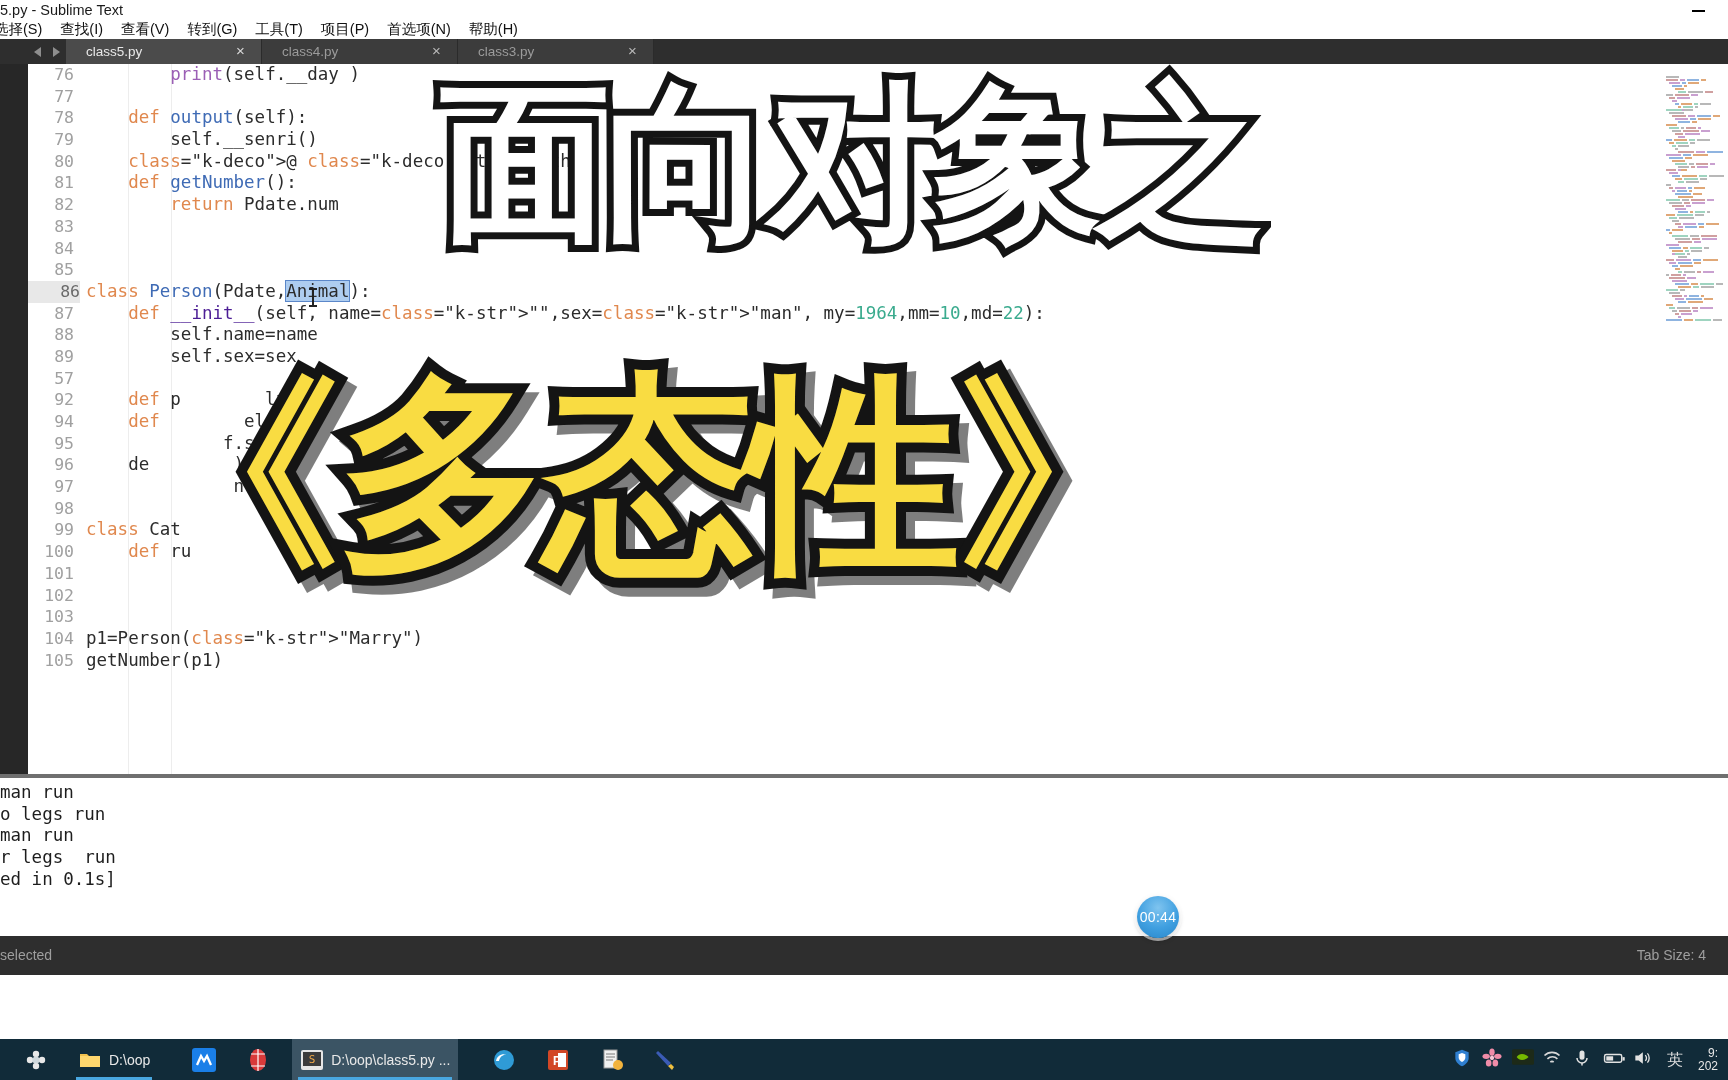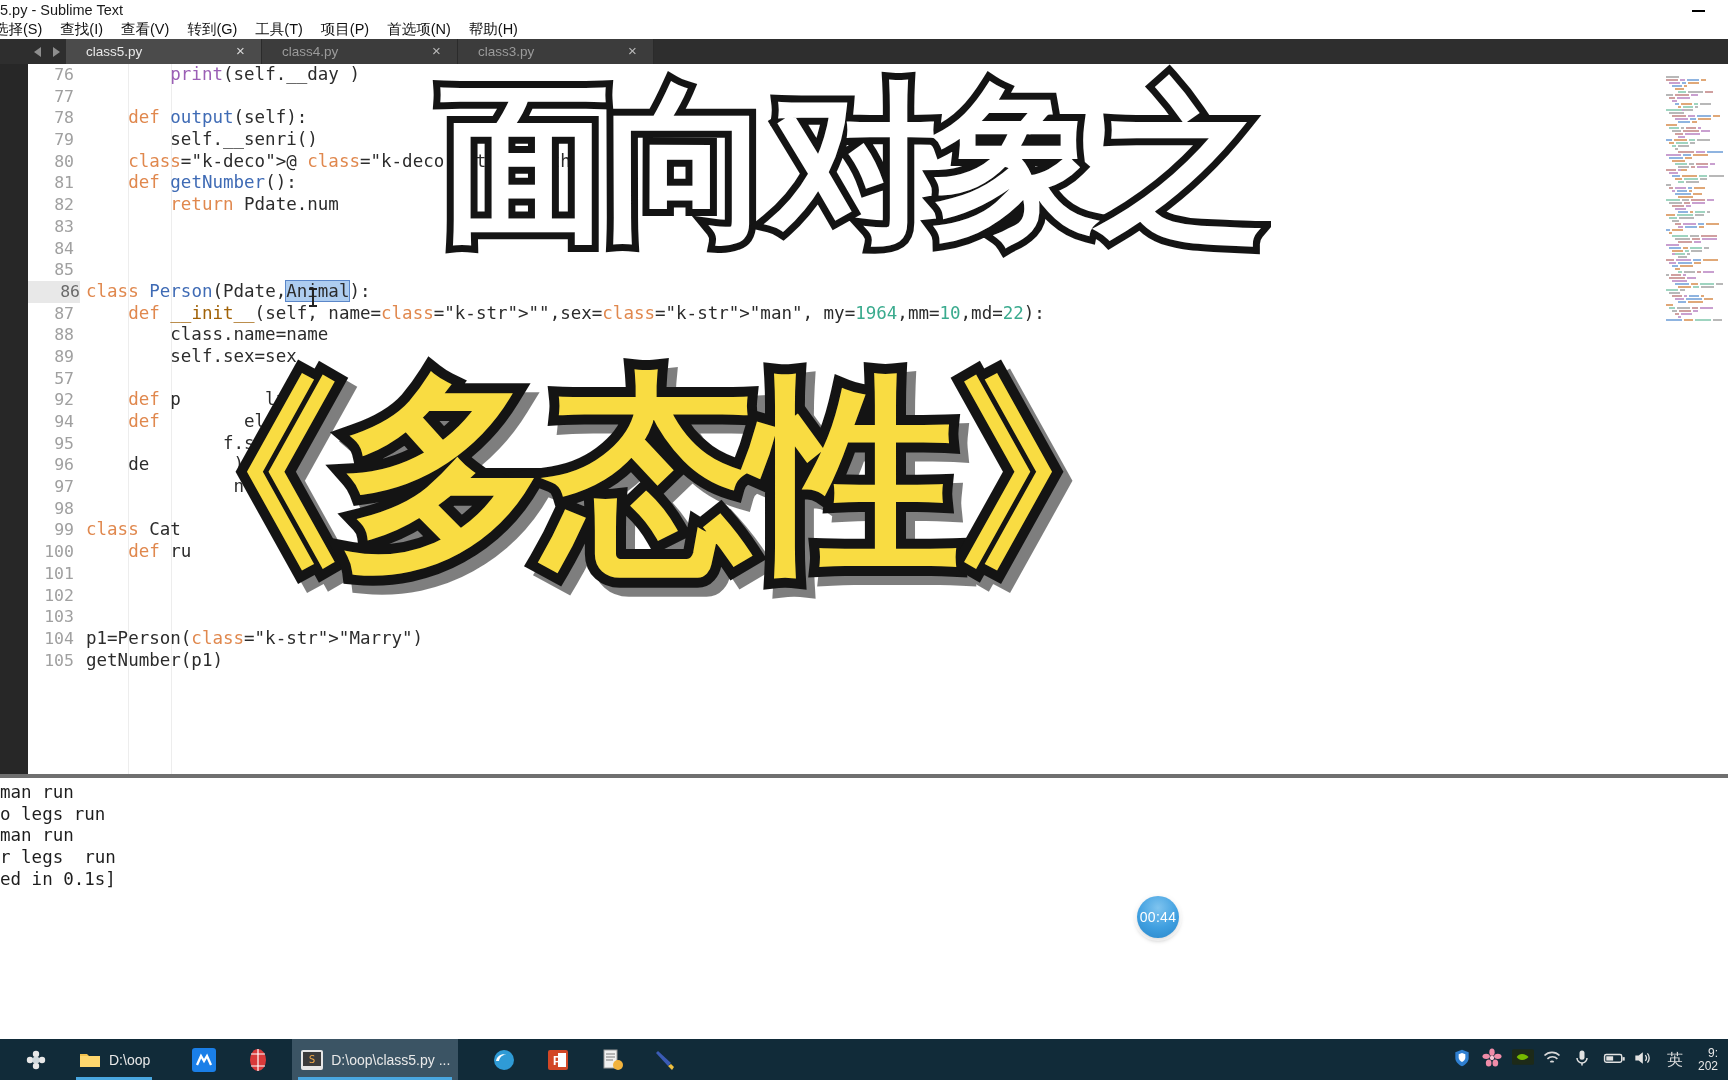--- a/index.html
+++ b/index.html
@@ -107,21 +107,21 @@
   .indent-guide {
     position: absolute; top: 0; width: 1px; height: 100%;
     background: #ededed;
   }
 
   
   .k-class   { color: #e0884e; }
   .k-name    { color: #3f6bb5; }        
   .k-fn      { color: #9b5fb5; }        
   .k-num     { color: #3aab8e; }
-  .k-dunder  { color: #a16207; }
+  .k-dunder  { color: #4c1d95; }
   .sel-box {
     background: #aecdf0; outline: 1px solid #5b87c9;
   }
 
   
   .ibeam {
     position: absolute; width: 2px; height: 17px; background: #222;
   }
   .ibeam::before, .ibeam::after {
     content: ""; position: absolute; left: -3px; width: 8px; height: 2px; background: #222;
@@ -260,21 +260,21 @@
           <div class="cl"><span class="ln">78</span><span class="src">    <span class="k-class">def</span> <span class="k-name">output</span>(self):</span></div>
           <div class="cl"><span class="ln">79</span><span class="src">        self.__senri()</span></div>
           <div class="cl"><span class="ln">80</span><span class="src">    <span <span="" class="k-class">class</span>="k-deco"&gt;@ <span <span="" class="k-class">class</span>="k-deco"&gt;staticmethod</span></div>
           <div class="cl"><span class="ln">81</span><span class="src">    <span class="k-class">def</span> <span class="k-name">getNumber</span>():</span></div>
           <div class="cl"><span class="ln">82</span><span class="src">        <span class="k-class">return</span> Pdate.num</span></div>
           <div class="cl"><span class="ln">83</span><span class="src"></span></div>
           <div class="cl"><span class="ln">84</span><span class="src"></span></div>
           <div class="cl"><span class="ln">85</span><span class="src"></span></div>
           <div class="cl cur"><span class="ln">86</span><span class="src"><span class="k-class">class</span> <span class="k-name">Person</span>(Pdate,<span class="sel-box">Animal</span>):</span></div>
           <div class="cl"><span class="ln">87</span><span class="src">    <span class="k-class">def</span> <span class="k-dunder">__init__</span>(self, name=<span <span="" class="k-class">class</span>="k-str"&gt;"",sex=<span <span="" class="k-class">class</span>="k-str"&gt;"man", my=<span class="k-num">1964</span>,mm=<span class="k-num">10</span>,md=<span class="k-num">22</span>):</span></div>
-          <div class="cl"><span class="ln">88</span><span class="src">        class.name=name</span></div>
+          <div class="cl"><span class="ln">88</span><span class="src">        self.name=name</span></div>
           <div class="cl"><span class="ln">89</span><span class="src">        self.sex=sex</span></div>
           <div class="cl"><span class="ln">57</span><span class="src"></span></div>
           <div class="cl"><span class="ln">92</span><span class="src">    <span class="k-class">def</span> p        lf):</span></div>
           <div class="cl"><span class="ln">94</span><span class="src">    <span class="k-class">def</span>        elf)</span></div>
           <div class="cl"><span class="ln">95</span><span class="src">             f.sex)</span></div>
           <div class="cl"><span class="ln">96</span><span class="src">    de        ):</span></div>
           <div class="cl"><span class="ln">97</span><span class="src">              n ·</span></div>
           <div class="cl"><span class="ln">98</span><span class="src"></span></div>
           <div class="cl"><span class="ln">99</span><span class="src"><span class="k-class">class</span> Cat</span></div>
           <div class="cl"><span class="ln">100</span><span class="src">    <span class="k-class">def</span> ru</span></div>
@@ -387,20 +387,24 @@
       </div>
 
     <div class="console" id="console-host">
         <div class="oline">man run</div>
         <div class="oline">o legs run</div>
         <div class="oline">man run</div>
         <div class="oline">r legs  run</div>
         <div class="oline">ed in 0.1s]</div>
       </div>
 
+    <div class="statusbar">
+      <span class="sb-left">selected</span>
+      <span class="sb-right">Tab Size: 4</span>
+    </div>
   </div>
 
   <div class="overlay-top">面向对象之</div>
   <div class="overlay-main">《多态性》</div>
 
   <div class="timer-badge">00:44</div>
 
   <div class="taskbar">
     <div id="taskbar-host" style="display: flex; align-items: center; padding-left: 16px;">
         <div class="tb-item" style="margin-right: 14px;">

